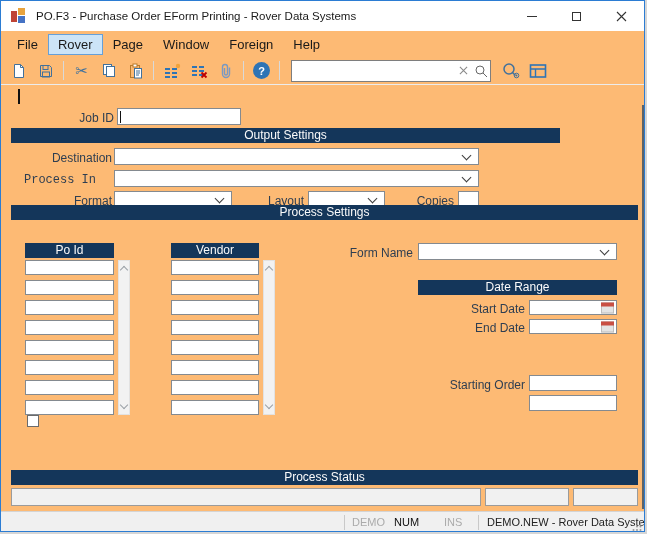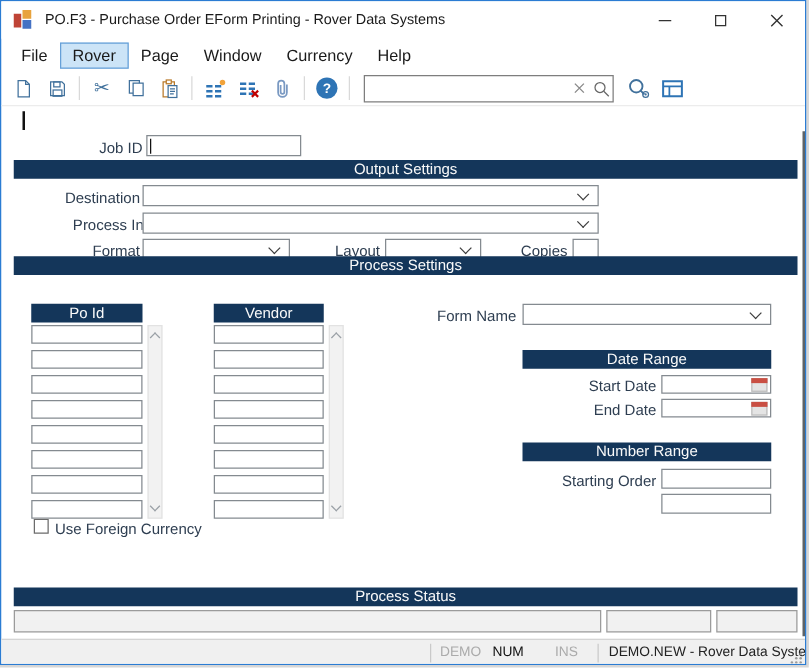--- a/index.html
+++ b/index.html
@@ -1,17 +1,17 @@
 <!DOCTYPE html>
 <html><head>
 <meta charset="utf-8">
 <style>
   html,body{margin:0;padding:0;background:#d6d6d6;font-family:"Liberation Sans",sans-serif;}
   *{box-sizing:border-box;}
-  #window{position:relative;width:645px;height:532px;margin:0;background:#ffffff;border:1px solid #2B7CD3;overflow:hidden;}
+  #window{position:relative;width:645px;height:532px;margin:0;background:#fdba74;border:1px solid #2B7CD3;overflow:hidden;}
 
   
   .titlebar{position:absolute;left:0;top:0;right:0;height:30px;background:#fff;}
   .app-icon{position:absolute;left:10px;top:7px;width:16px;height:16px;}
   .app-icon .sq-red{position:absolute;left:0;top:3px;width:6px;height:11px;background:#BF4436;}
   .app-icon .sq-orange{position:absolute;left:7px;top:0;width:7px;height:7px;background:#E8A33D;}
   .app-icon .sq-blue{position:absolute;left:7px;top:8px;width:7px;height:7px;background:#4472C4;}
   .title-text{position:absolute;left:35px;top:9px;font-size:11.5px;color:#1a1a1a;white-space:nowrap;}
   .win-btn{position:absolute;top:0;width:45px;height:30px;display:flex;align-items:center;justify-content:center;}
   .btn-min{right:90px}.btn-max{right:45px}.btn-close{right:0}
@@ -83,21 +83,21 @@
           <path d="M1 1l9 9M10 1l-9 9" stroke="#333" stroke-width="1.1"></path>
         </svg>
     </div>
   </div>
 
   <div class="menubar">
     <div class="menu-item">File</div>
     <div class="menu-item active">Rover</div>
     <div class="menu-item">Page</div>
     <div class="menu-item">Window</div>
-    <div class="menu-item">Currency</div>
+    <div class="menu-item">Foreign</div>
     <div class="menu-item">Help</div>
   </div>
 
   <div class="toolbar">
     <div class="tb-btn">
       <svg width="16" height="16" viewBox="0 0 16 16">
           <path d="M3.5 1.5h6l3 3v10h-9z" fill="#fff" stroke="#41719C"></path>
           <path d="M9.5 1.5v3h3" fill="none" stroke="#41719C"></path>
         </svg>
     </div>
@@ -186,26 +186,26 @@
         </svg>
     </div>
   </div>
 
   <div class="caret" style="left:17px;top:88px;width:2px;height:15px;"></div>
 
   <div class="lbl" style="left:40px;top:110px;width:73px;">Job ID</div>
   <input class="input" style="left: 116px; top: 107px; width: 124px; height: 17px;" type="text">
   <div class="caret" style="left:119px;top:110px;width:1px;height:12px;"></div>
 
-  <div class="hdr" style="left:10px;top:127px;width:627px;">Output Settings</div>
+  <div class="hdr" style="left:10px;top:127px;width:549px;">Output Settings</div>
 
   <div class="lbl" style="left:20px;top:150px;width:91px;">Destination</div>
   <div class="combo" style="left:113px;top:147px;width:365px;height:17px;"></div>
 
-  <div class="lbl" style="left:23px;top:172px;width:91px;">Process In</div>
+  <div class="lbl" style="left:4px;top:172px;width:91px;font-family:Liberation Mono, monospace;">Process In</div>
   <div class="combo" style="left:113px;top:169px;width:365px;height:17px;"></div>
 
   <div class="lbl" style="left:20px;top:193px;width:91px;">Format</div>
   <div class="combo" style="left:113px;top:190px;width:118px;height:17px;"></div>
   <div class="lbl" style="left:230px;top:193px;width:73px;">Layout</div>
   <div class="combo" style="left:307px;top:190px;width:77px;height:17px;"></div>
   <div class="lbl" style="left:380px;top:193px;width:73px;">Copies</div>
   <input class="input" style="left: 457px; top: 190px; width: 21px; height: 17px;" type="text">
 
 
@@ -233,38 +233,36 @@
   <input class="input" style="left: 170px; top: 339px; width: 88px; height: 15px;" type="text">
   <input class="input" style="left: 170px; top: 359px; width: 88px; height: 15px;" type="text">
   <input class="input" style="left: 170px; top: 379px; width: 88px; height: 15px;" type="text">
   <input class="input" style="left: 170px; top: 399px; width: 88px; height: 15px;" type="text">
   <div class="sbar" style="left:262px;top:259px;height:155px;">
     <div class="sarrow sup"></div>
     <div class="sarrow sdn"></div>
   </div>
 
   <div class="cb-box"></div>
-  <div class="lbl" style="left:43px;top:415px;width:140px;text-align:left;">Use Foreign Currency</div>
 
   <div class="lbl" style="left:320px;top:245px;width:92px;">Form Name</div>
   <div class="combo" style="left:417px;top:242px;width:199px;height:17px;"></div>
 
   <div class="hdr" style="left:417px;top:279px;width:199px;">Date Range</div>
   <div class="lbl" style="left:430px;top:301px;width:94px;">Start Date</div>
   <div style="position:absolute;left:528px;top:299px;width:88px;height:15px;">
     <input class="input" style="left: 0px; top: 0px; width: 88px; height: 15px; padding-right: 18px;" type="text">
     <div class="cal"></div>
   </div>
   <div class="lbl" style="left:430px;top:320px;width:94px;">End Date</div>
   <div style="position:absolute;left:528px;top:318px;width:88px;height:15px;">
     <input class="input" style="left: 0px; top: 0px; width: 88px; height: 15px; padding-right: 18px;" type="text">
     <div class="cal"></div>
   </div>
 
-  <div class="hdr" style="left:417px;top:353px;width:199px;">Number Range</div>
   <div class="lbl" style="left:410px;top:377px;width:114px;">Starting Order</div>
   <input class="input" style="left: 528px; top: 374px; width: 88px; height: 16px;" type="text">
   <input class="input" style="left: 528px; top: 394px; width: 88px; height: 16px;" type="text">
 
   <div class="hdr" style="left:10px;top:469px;width:627px;">Process Status</div>
   <input class="input status-field" style="left: 10px; top: 487px; width: 470px; height: 18px;" type="text" readonly="">
   <input class="input status-field" style="left: 484px; top: 487px; width: 84px; height: 18px;" type="text" readonly="">
   <input class="input status-field" style="left: 572px; top: 487px; width: 65px; height: 18px;" type="text" readonly="">
 
   <div class="right-edge"></div>

